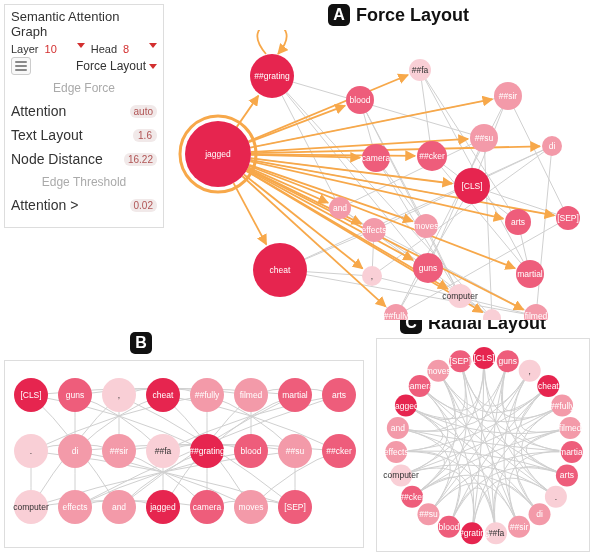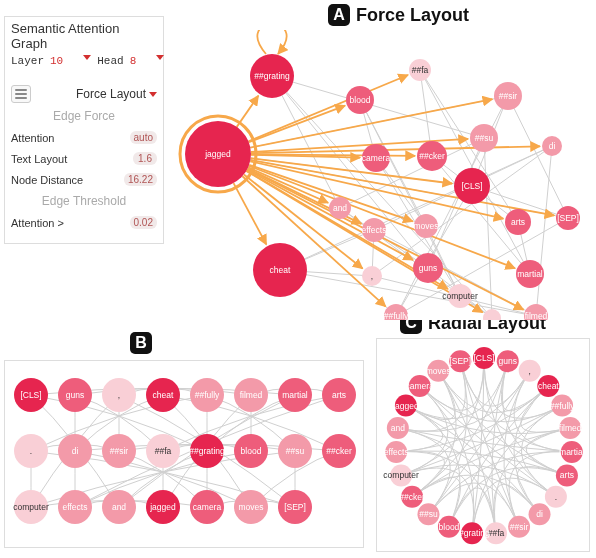--- a/index.html
+++ b/index.html
@@ -9,37 +9,36 @@
     background: #fff;
     font-family: -apple-system, BlinkMacSystemFont, "Segoe UI", Arial, sans-serif;
     font-size: 11px;
     color: #333;
     position: relative;
     overflow: hidden;
   }
   .panel {
     position: absolute;
     left: 4px;
-    top: 16px;
+    top: 4px;
     width: 160px;
     border: 1px solid #ddd;
     background: #fff;
     padding: 4px 6px 6px 6px;
   }
   .panel-title {
     font-size: 13px;
     font-weight: 500;
     margin-bottom: 4px;
   }
   .dropdown-row {
     display: flex;
     gap: 6px;
     align-items: center;
-    margin-bottom: 18px;
-    font-family: Liberation Mono, monospace;
+    margin-bottom: 2px;
   }
   .dropdown-row label { font-size: 11px; }
   .sel {
     display: inline-flex;
     align-items: flex-start;
     gap: 20px;
     color: #d32f2f;
     font-size: 11px;
     cursor: pointer;
   }
@@ -87,21 +86,21 @@
     color: #aaa;
     text-align: center;
     margin: 6px 0 2px 0;
   }
   .param-row {
     display: flex;
     justify-content: space-between;
     align-items: center;
     margin: 8px 0;
   }
-  .param-row .pl { font-size: 11px; color: #333; }
+  .param-row .pl { font-size: 14px; color: #333; }
   .param-row .val {
     background: #f1e9e9;
     color: #b05454;
     padding: 1px 4px;
     border-radius: 6px;
     font-size: 10px;
     min-width: 24px;
     text-align: center;
   }
 

